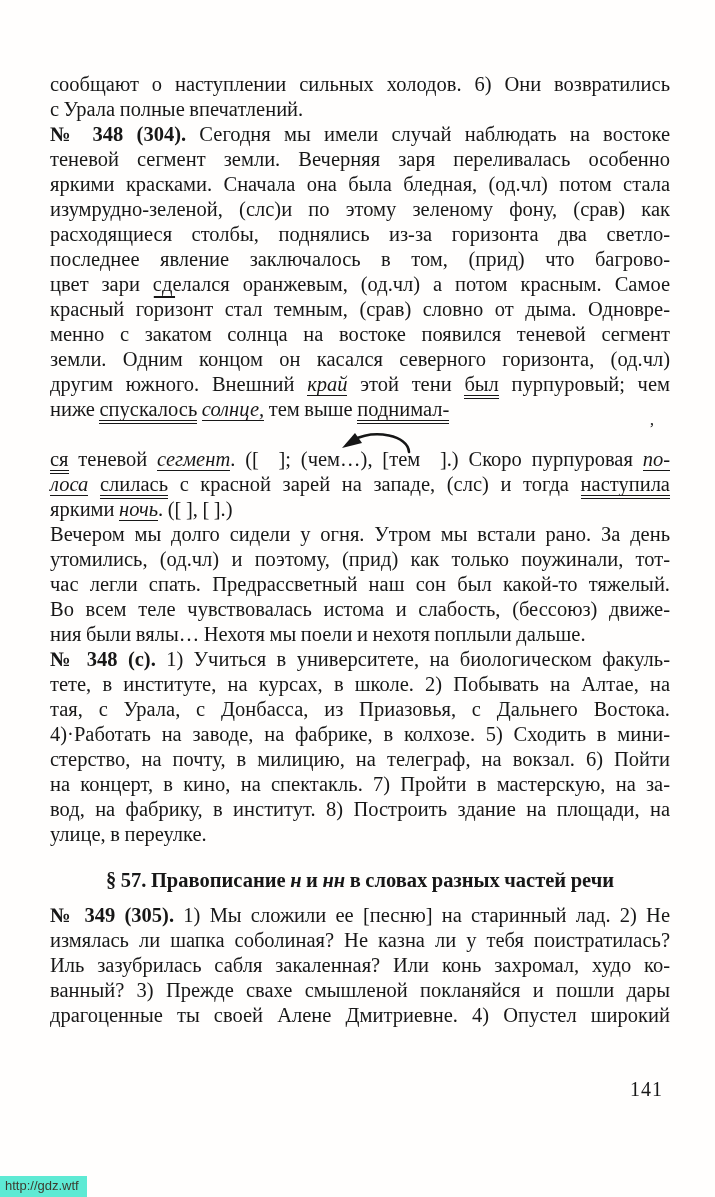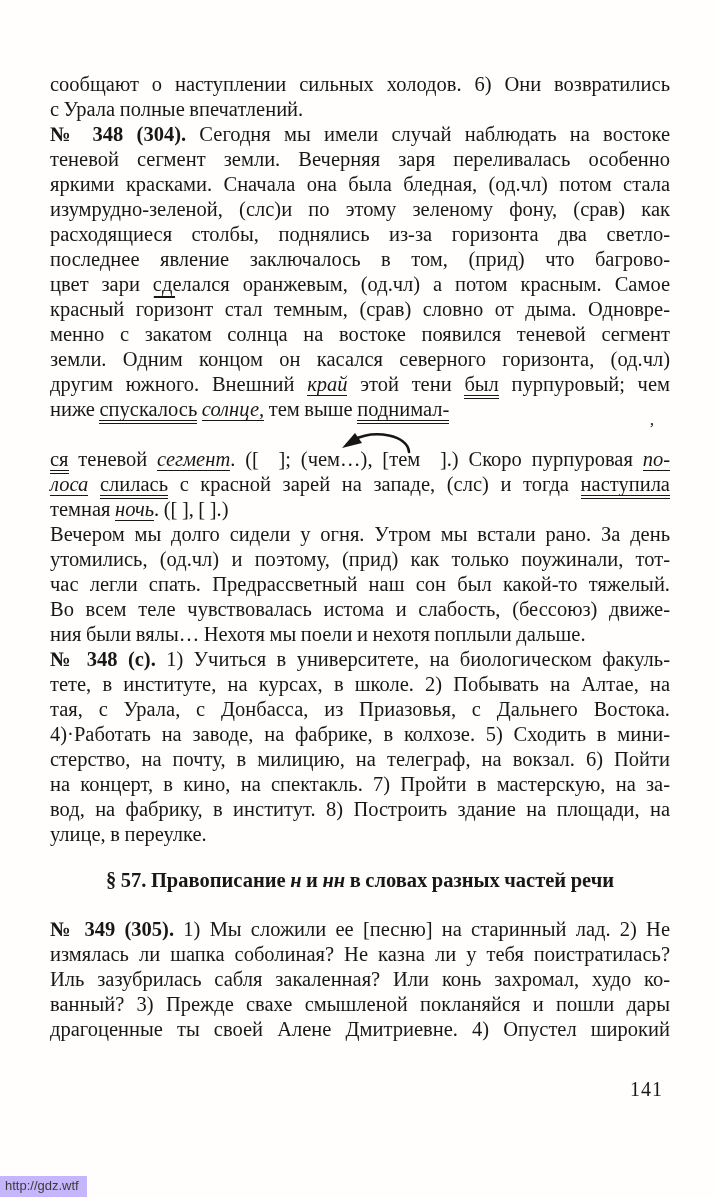--- a/index.html
+++ b/index.html
@@ -27,21 +27,21 @@
     white-space: normal;
   }
   .line.just {
     text-align: justify;
     text-align-last: justify;
   }
   .line.heading {
     text-align: right;
     text-align-last: center;
     font-weight: bold;
-    margin: 21px 0 24px 0;
+    margin: 21px 0 10px 0;
   }
   .u1 { border-bottom: 1.6px solid #171717; font-style: italic; }
   .u2 { border-bottom: 4px double #171717; }
   .ov { text-decoration: overline; text-decoration-thickness: 1.8px; }
   .arrow-svg {
     position: absolute;
     left: 283px; top: -17px;
     pointer-events: none;
   }
   .pagenum {
@@ -54,21 +54,21 @@
   }
   .artifact {
     position: absolute;
     left: 649px; top: 419px;
     font-size: 17px;
     color: #222;
   }
   .watermark {
     position: absolute;
     left: 0; bottom: 0;
-    background: #c4b5fd;
+    background: #5eead4;
     color: #3c3c30;
     font-family: "Liberation Sans", "DejaVu Sans", sans-serif;
     font-size: 13px;
     line-height: 16px;
     padding: 2px 8px 3px 5px;
   }
 </style>
 </head>
 <body>
 
@@ -87,21 +87,21 @@
       <div class="line just"><span>красный го</span><span class="ov">ри</span><span>зонт стал темным, (срав) словно от дыма. Одновре-</span></div>
       <div class="line just"><span>менно с закатом солнца на востоке появился теневой сегмент</span></div>
       <div class="line just"><span>земли. Одним концом он касался северного горизонта, (од.чл)</span></div>
       <div class="line just"><span>другим южного. Внешний </span><span class="u1">край</span><span> этой тени </span><span class="u2">был</span><span> пурпуровый; чем</span></div>
       <div class="line"><span>ниже </span><span class="u2">спускалось</span><span> </span><span class="u1">солнце,</span><span> тем выше </span><span class="u2">поднимал-</span></div>
       <div class="line just" style="margin-top: 25px; position: relative;"><span class="u2">ся</span><span> теневой </span><span class="u1">сегмент</span><span>. ([&nbsp;&nbsp;]; (чем…), [тем&nbsp;&nbsp;].) Скоро пурпуровая </span><span class="u1">по-</span><svg class="arrow-svg" width="82" height="26" viewBox="0 0 82 26" style="display: block;" xmlns="http://www.w3.org/2000/svg">
     <path d="M76 22 C 75 5, 42 -1, 20 10" fill="none" stroke="#161616" stroke-width="2.6" stroke-linecap="round"></path>
     <polygon points="9,18 22,3 29,13" fill="#161616"></polygon>
   </svg></div>
       <div class="line just"><span class="u1">лоса</span><span> </span><span class="u2">слилась</span><span> с красной зарей на западе, (слс) и тогда </span><span class="u2">наступила</span></div>
-      <div class="line"><span>темная </span><span class="u1">ночь</span><span>. ([&nbsp;], [&nbsp;].)</span></div>
+      <div class="line"><span>яркими </span><span class="u1">ночь</span><span>. ([&nbsp;], [&nbsp;].)</span></div>
       <div class="line just"><span>Вечером мы долго сидели у огня. Утром мы встали рано. За день</span></div>
       <div class="line just"><span>утомились, (од.чл) и поэтому, (прид) как только поужинали, тот-</span></div>
       <div class="line just"><span>час легли спать. Предрассветный наш сон был какой-то тяжелый.</span></div>
       <div class="line just"><span>Во всем теле чувствовалась истома и слабость, (бессоюз) движе-</span></div>
       <div class="line"><span>ния были вялы… Нехотя мы поели и нехотя поплыли дальше.</span></div>
       <div class="line just"><span style="font-weight: bold;">№ 348 (с).</span><span> 1) Учиться в университете, на биологическом факуль-</span></div>
       <div class="line just"><span>тете, в институте, на курсах, в школе. 2) Побывать на Алтае, на</span></div>
       <div class="line just"><span>тая, с Урала, с Донбасса, из Приазовья, с Дальнего Востока.</span></div>
       <div class="line just"><span>4)·Работать на заводе, на фабрике, в колхозе. 5) Сходить в мини-</span></div>
       <div class="line just"><span>стерство, на почту, в милицию, на телеграф, на вокзал. 6) Пойти</span></div>

